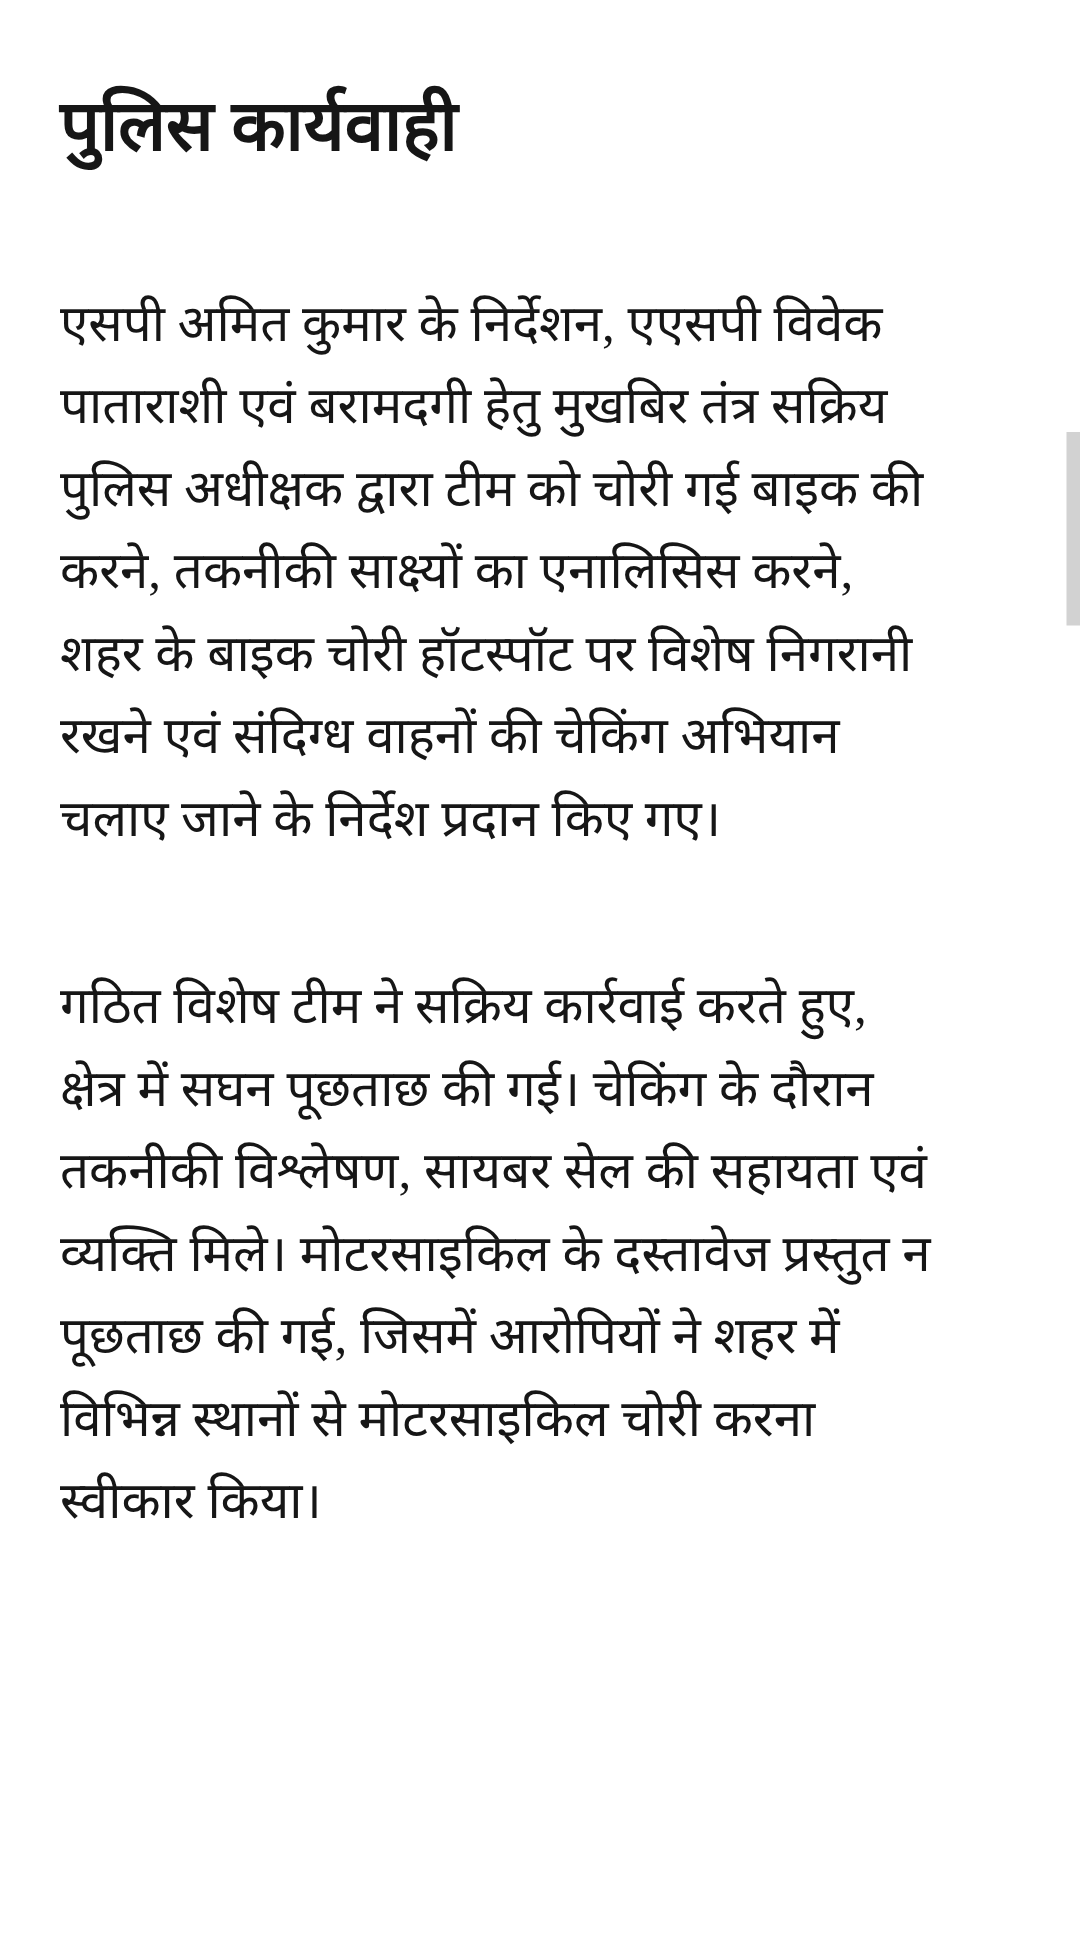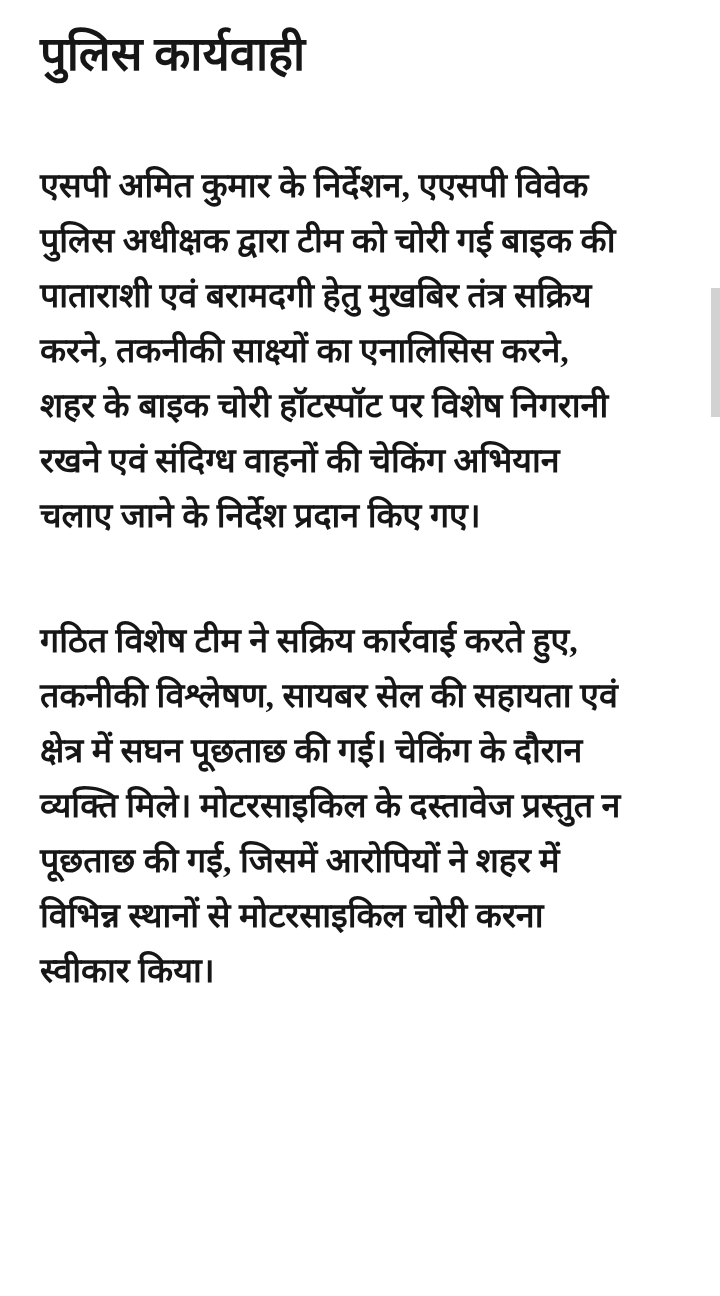--- a/index.html
+++ b/index.html
@@ -16,32 +16,33 @@
     width: 720px;
     height: 1296px;
     background: var(--background);
     overflow: hidden;
     position: relative;
     font-family: "Liberation Serif", "DejaVu Serif", serif;
     color: var(--text);
   }
   .content {
     padding: 22px 26px 0 40px;
+    margin-top: 31px;
   }
   h1.article-heading {
     font-size: 47px;
     line-height: 64px;
     font-weight: 700;
     margin: 0 0 72px 0;
     letter-spacing: 0;
   }
   p.article-paragraph {
     font-size: 34px;
     line-height: 55px;
-    font-weight: 700;
+    font-weight: 400;
     margin: 0;
     text-align: left;
   }
   p.article-paragraph + p.article-paragraph {
     margin-top: 70px;
   }
   .line {
     display: block;
     white-space: nowrap;
   }
@@ -56,32 +57,32 @@
 </style>
 </head>
 <body>
 
 <div class="content">
 
   <h1 class="article-heading">पुलिस कार्यवाही</h1>
 
   <p class="article-paragraph">
     <span class="line">एसपी अमित कुमार के निर्देशन, एएसपी विवेक</span>
+    <span class="line">पाताराशी एवं बरामदगी हेतु मुखबिर तंत्र सक्रिय</span>
     <span class="line">पुलिस अधीक्षक द्वारा टीम को चोरी गई बाइक की</span>
-    <span class="line">पाताराशी एवं बरामदगी हेतु मुखबिर तंत्र सक्रिय</span>
     <span class="line">करने, तकनीकी साक्ष्यों का एनालिसिस करने,</span>
     <span class="line">शहर के बाइक चोरी हॉटस्पॉट पर विशेष निगरानी</span>
     <span class="line">रखने एवं संदिग्ध वाहनों की चेकिंग अभियान</span>
     <span class="line">चलाए जाने के निर्देश प्रदान किए गए।</span>
   </p>
 
   <p class="article-paragraph">
     <span class="line">गठित विशेष टीम ने सक्रिय कार्रवाई करते हुए,</span>
+    <span class="line">क्षेत्र में सघन पूछताछ की गई। चेकिंग के दौरान</span>
     <span class="line">तकनीकी विश्लेषण, सायबर सेल की सहायता एवं</span>
-    <span class="line">क्षेत्र में सघन पूछताछ की गई। चेकिंग के दौरान</span>
     <span class="line">व्यक्ति मिले। मोटरसाइकिल के दस्तावेज प्रस्तुत न</span>
     <span class="line">पूछताछ की गई, जिसमें आरोपियों ने शहर में</span>
     <span class="line">विभिन्न स्थानों से मोटरसाइकिल चोरी करना</span>
     <span class="line">स्वीकार किया।</span>
   </p>
 
 </div>
 
 <div class="scrollbar-thumb"></div>
 

